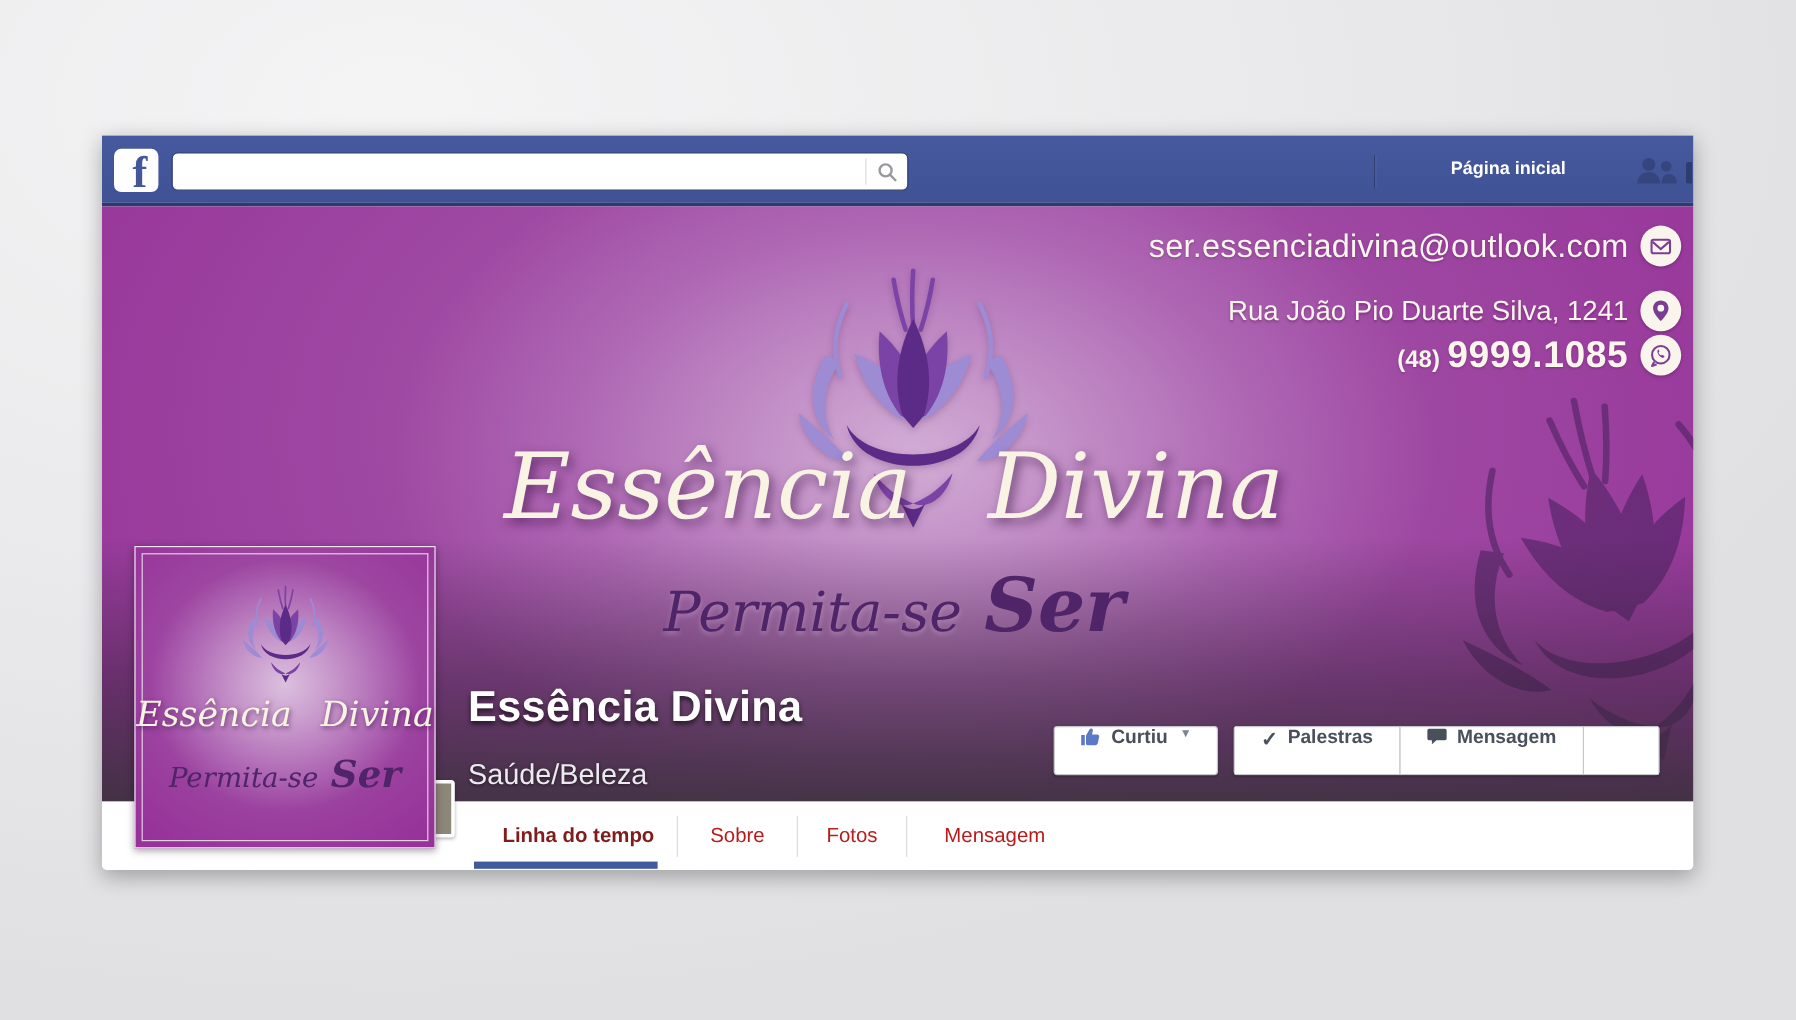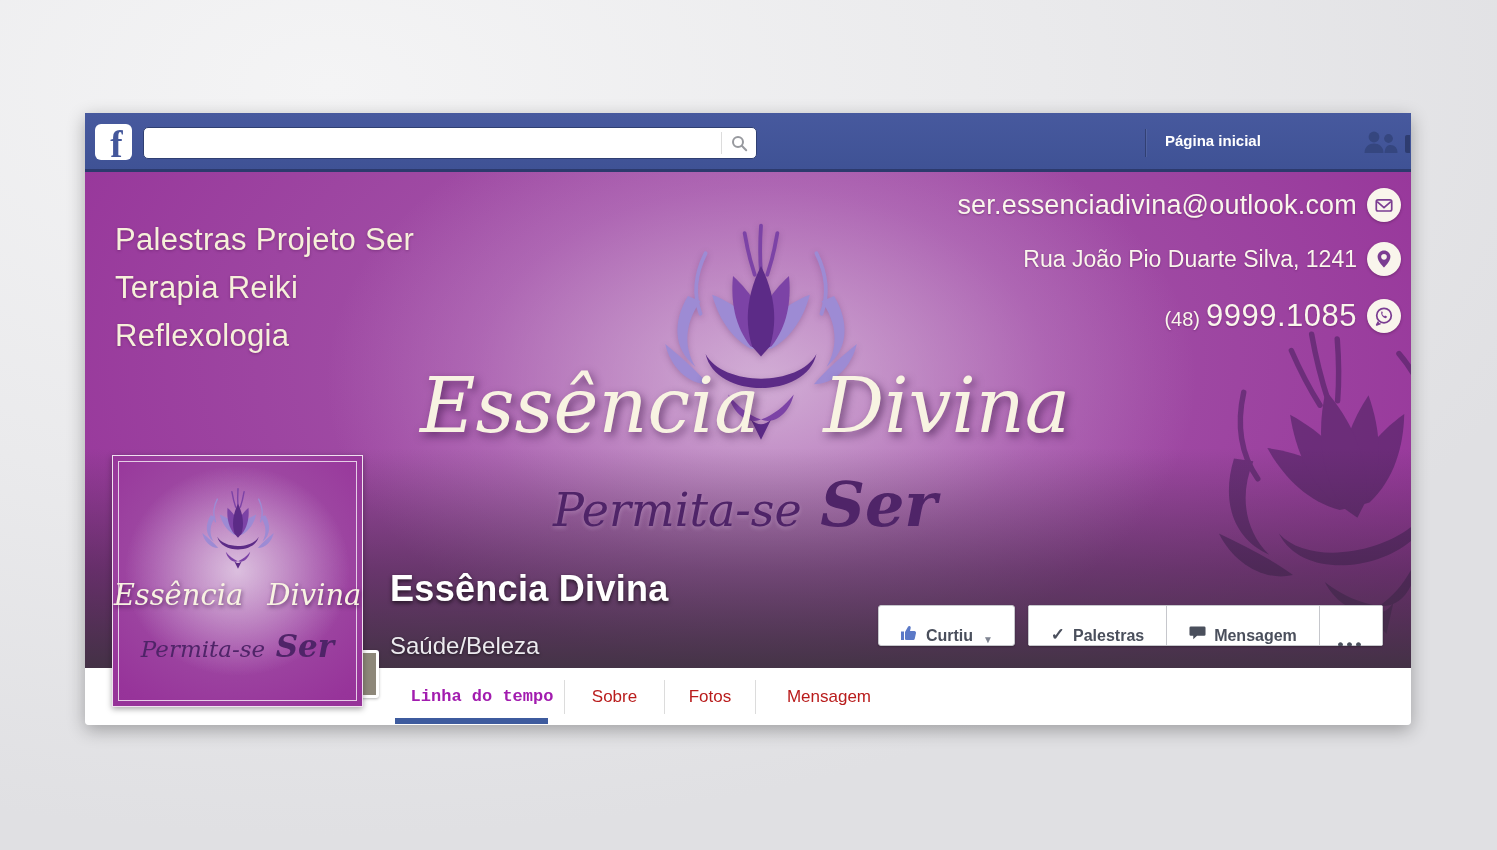--- a/index.html
+++ b/index.html
@@ -38,21 +38,21 @@
     display:flex; align-items:center;
   }
   .search-box input {
     flex:1; border:none; outline:none; height:100%; background:transparent;
     font-size:14px; color:#333; padding:0 10px; border-radius:5px;
   }
   .search-sep { width:1px; height:22px; background:#dcdcdc; }
   .search-ico { width:34px; display:flex; align-items:center; justify-content:center; cursor:pointer; }
   .nav-divider { position:absolute; left:1060px; top:16px; width:1px; height:28px; background:rgba(0,0,0,.25); box-shadow:1px 0 0 rgba(255,255,255,.08); }
   .home-link {
-    position:absolute; left:1080px; top:0; height:55px; display:flex; align-items:center;
+    position:absolute; left:1124px; top:0; height:55px; display:flex; align-items:center;
     color:#fff; font-weight:bold; font-size:15px; cursor:pointer;
   }
   .friends-ico { position:absolute; left:1274px; top:15px; cursor:pointer; }
   .edge-sliver { position:absolute; right:1px; top:22px; width:5px; height:18px; background:#2e3c6f; border-radius:2px 0 0 2px; }
 
   
   .cover {
     position:absolute; left:0; top:59px; width:1326px; height:496px; overflow:hidden;
     background:
       radial-gradient(640px 430px at 51% 42%, rgba(236,221,238,.62) 0%, rgba(203,152,209,.30) 45%, rgba(0,0,0,0) 68%),
@@ -69,21 +69,21 @@
     color:#f6f0da; font-size:31px; line-height:48px; letter-spacing:.3px;
     text-shadow:0 1px 3px rgba(60,10,60,.35);
   }
 
   .contact { position:absolute; top:16px; right:10px; display:flex; flex-direction:column; align-items:flex-end; z-index:2; }
   .c-row { display:flex; align-items:center; gap:10px; color:#faf6ec; }
   .c-row .txt { text-align:right; text-shadow:0 1px 2px rgba(60,10,60,.35); }
   .c-email .txt { font-size:27px; letter-spacing:.2px;margin-left:32px; }
   .c-addr { margin-top:20px; }
   .c-addr .txt { font-size:23px; line-height:25px; }
-  .c-phone { margin-top:22px; }
+  .c-phone { margin-top:2px;font-weight:bold; }
   .c-phone .area { font-size:20px; margin-right:6px; }
   .c-phone .num { font-size:31px; letter-spacing:.5px; }
   .cicon {
     width:34px; height:34px; min-width:34px; border-radius:50%; background:#f9f5ec;
     display:flex; align-items:center; justify-content:center;
     box-shadow:0 1px 3px rgba(50,10,50,.35); cursor:pointer;
   }
 
   .lotus { display:block; }
   .lotus-main { position:absolute; left:532px; top:46px; width:288px; height:252px; z-index:1;
@@ -104,41 +104,41 @@
   .tagline .big {
     font-family:"DejaVu Serif", serif; font-style:italic; font-weight:bold; font-size:62px; color:#4f2468; margin-left:14px;
   }
 
   .page-id { position:absolute; left:305px; top:396px; z-index:3; }
   .page-id h1 { color:#fff; font-size:36px; font-weight:bold; letter-spacing:.3px; text-shadow:0 2px 4px rgba(0,0,0,.65); }
   .page-id .cat { color:#eceaef; font-size:24px; margin-top:22px; text-shadow:0 1px 3px rgba(0,0,0,.6); }
 
   .actions { position:absolute; left:0; top:433px; width:1326px; height:41px; z-index:3; }
   .btn {
-    background:#fff; border:1px solid #c6c7cc; height:41px; display:flex; align-items:flex-end; justify-content:center;
+    background:#fff; border:1px solid #c6c7cc; height:41px; display:flex; align-items:flex-start; justify-content:center;
     font-family:"Liberation Sans", sans-serif; font-weight:bold; font-size:16px; color:#4a4f5c; cursor:pointer; gap:8px;
   }
   .btn-like { position:absolute; left:793px; width:137px; border-radius:3px; box-shadow:0 1px 2px rgba(0,0,0,.25); }
   .btn-like .caret { font-size:10px; color:#7f8491; margin-left:2px; }
   .btn-group { position:absolute; left:943px; width:355px; height:41px; display:flex;
     border-radius:3px; overflow:hidden; box-shadow:0 1px 2px rgba(0,0,0,.25); }
   .btn-group .btn { border-radius:0; }
   .btn-follow { width:139px; }
   .btn-msg { width:153px; border-left:none; }
   .btn-more { width:63px; border-left:none; }
   .check { font-size:17px; font-weight:bold; color:#4a4f5c; }
   .dots { letter-spacing:3px; font-size:17px; line-height:0; margin-top:-6px; }
 
   
   .tabbar {
     position:absolute; left:0; top:555px; width:1326px; height:57px; background:#fff;
     border-radius:0 0 4px 4px; display:flex; align-items:stretch; padding-left:315px;
   }
   .tab { position:relative; display:flex; align-items:center; justify-content:center; font-size:17px; color:#b91c1c; cursor:pointer; }
-  .tab-lt { width:164px; font-weight:bold; color:#a21caf;font-family:Liberation Mono, monospace; }
+  .tab-lt { width:164px; font-weight:bold; color:#7f1d1d; }
   .tab-sb { width:99px; }
   .tab-ft { width:90px; }
   .tab-ct { width:146px; }
   .tab.active::after { content:""; position:absolute; left:-5px; width:153px; bottom:1px; height:6px; background:#3e5b9e; }
   .tab-sep { width:1px; height:34px; background:#dcdcdc; align-self:center; }
 
   
   .camera-badge {
     position:absolute; left:335px; top:650px; width:44px; height:48px;
     background:#8d8779; border:3px solid #fff; border-radius:3px;
@@ -222,25 +222,20 @@
         <g transform="rotate(21 110 104)">
             <path fill="var(--l2)" d="M110 42 C101 60 97 80 103 99 L110 106 L117 99 C123 80 119 60 110 42 Z"></path>
           </g>
         <path fill="var(--l1)" d="M110 38 C100 58 96 80 103 102 L110 110 L117 102 C124 80 120 58 110 38 Z"></path>
         <path fill="var(--l1)" d="M66 108 C80 134 140 134 154 108 C146 144 74 144 66 108 Z"></path>
         <path fill="var(--l2)" d="M84 140 C92 150 100 156 110 160 C100 164 88 156 84 140 Z"></path>
         <path fill="var(--l2)" d="M136 140 C128 150 120 156 110 160 C120 164 132 156 136 140 Z"></path>
         <path fill="var(--l1)" d="M102 160 L110 176 L118 160 C113 165 107 165 102 160 Z"></path>
       </svg>
 
-      <ul class="services">
-        <li>Palestras Projeto Ser</li>
-        <li>Terapia Reiki</li>
-        <li>Reflexologia</li>
-      </ul>
 
       <div class="contact">
         <div class="c-row c-email">
           <span class="txt">ser.essenciadivina@outlook.com</span>
           <span class="cicon">
             <svg width="24" height="24" viewBox="0 0 28 28">
                 <rect x="5" y="8" width="18" height="13" rx="2" fill="none" stroke="#7b3d92" stroke-width="2"></rect>
                 <path d="M6 10 L14 17 L22 10" fill="none" stroke="#7b3d92" stroke-width="2"></path>
               </svg>
           </span>

